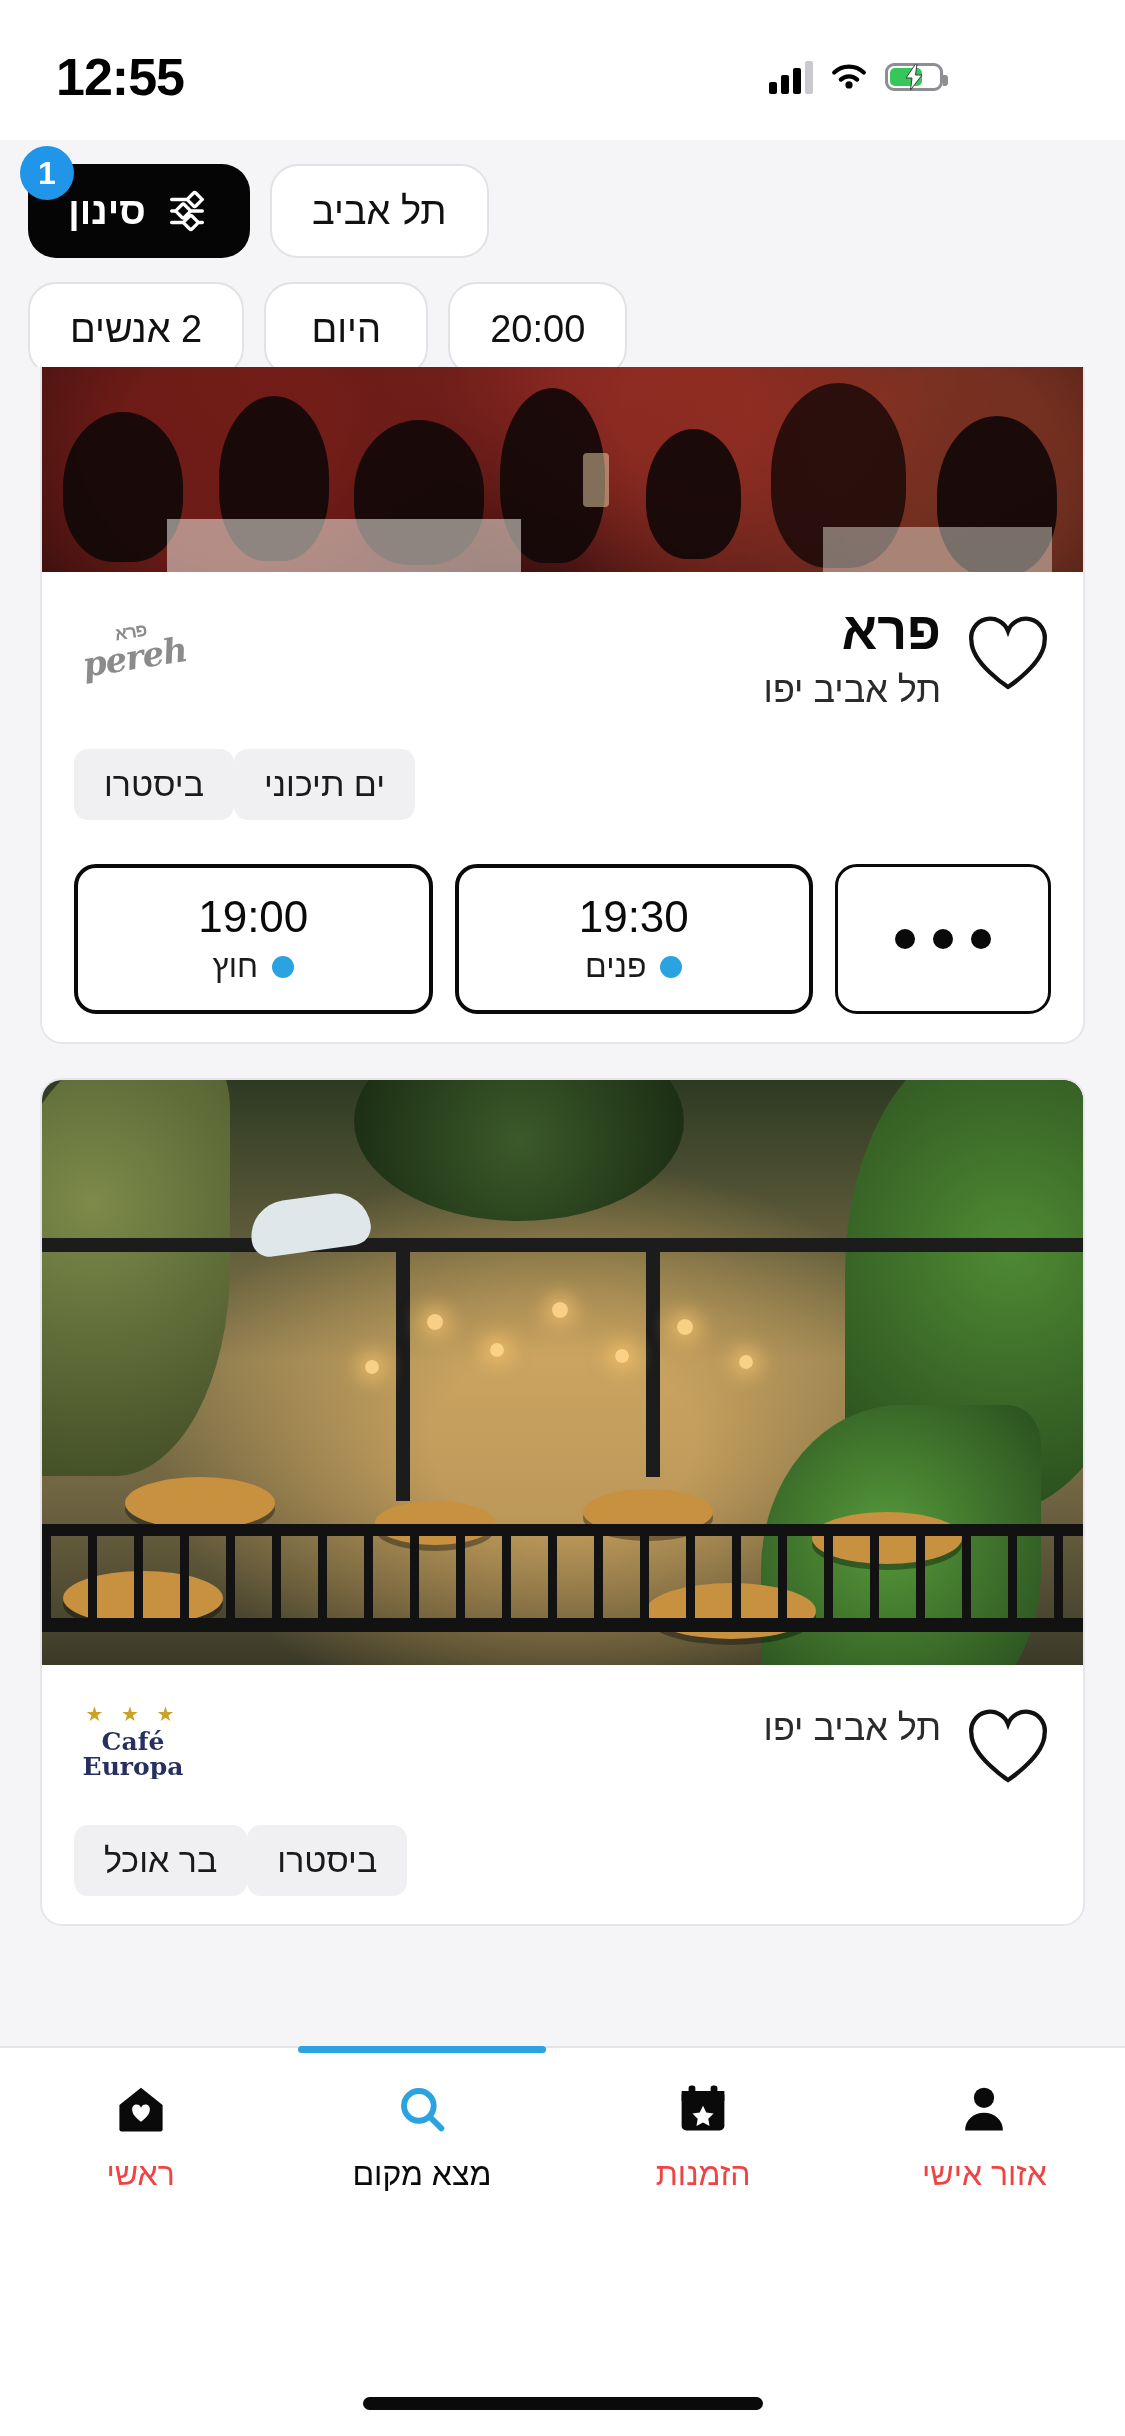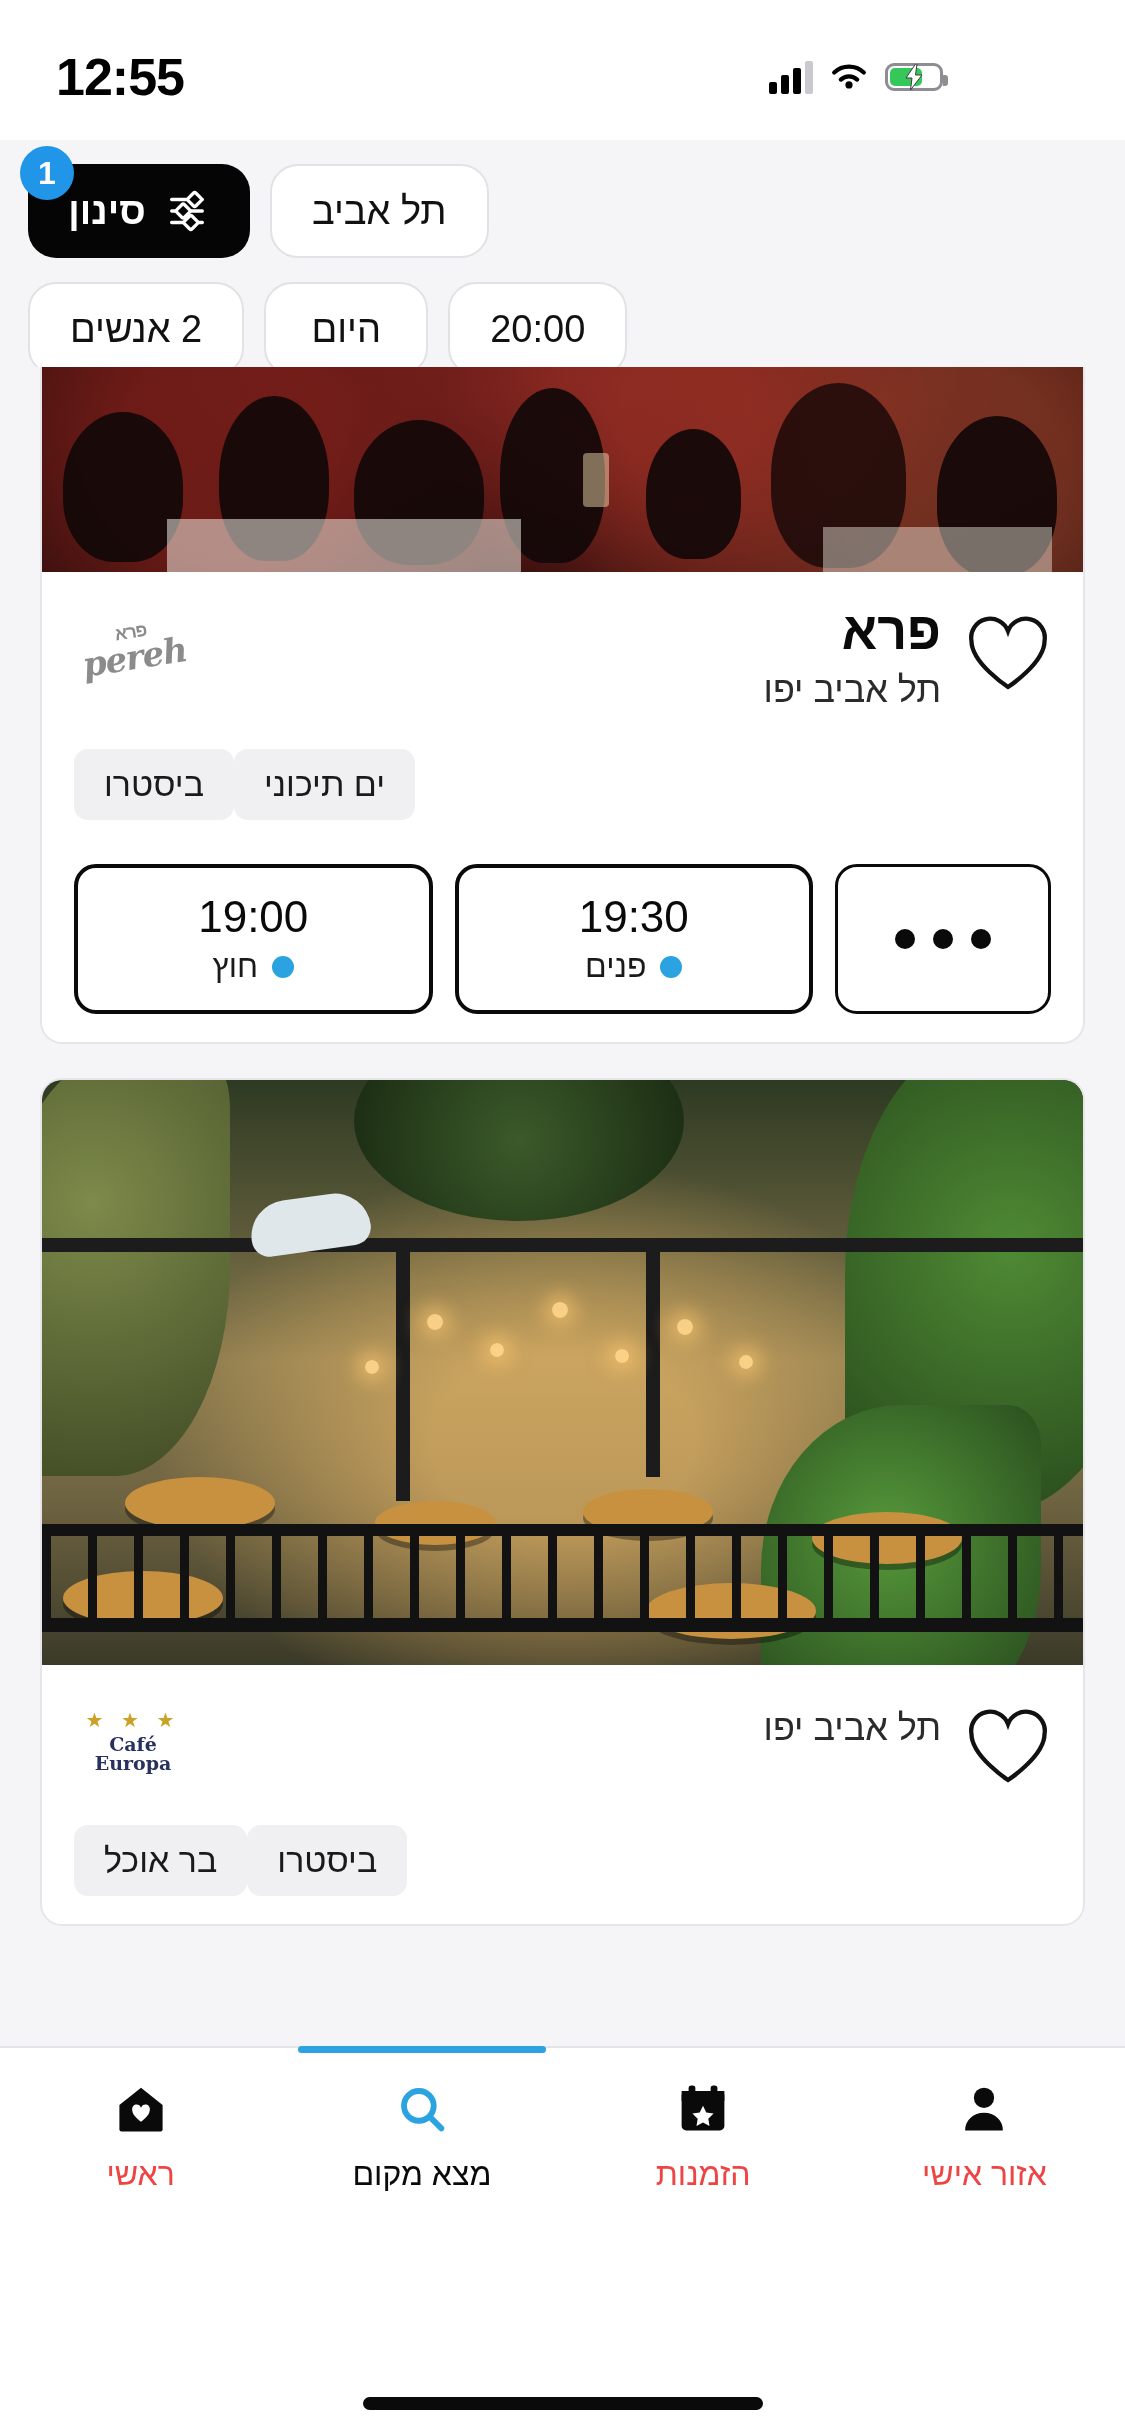--- a/index.html
+++ b/index.html
@@ -113,21 +113,21 @@
     display:flex; align-items:center; justify-content:center;
     font-size:22px; color:#777; overflow:hidden; position:relative;
   }
   .logo-pereh { font-family:"DejaVu Serif", serif; font-style:italic; font-weight:700;
                 color:#8b8b8b; font-size:34px; transform:rotate(-9deg); letter-spacing:-1px; }
   .logo-pereh .heb { font-family:"Liberation Sans",sans-serif; font-style:normal;
                      font-size:18px; display:block; text-align:center; margin-bottom:-6px; }
   .logo-europa { text-align:center; line-height:1; }
   .logo-europa .stars { color:#c9a227; font-size:20px; letter-spacing:6px; display:block; }
   .logo-europa .nm { font-family:"DejaVu Serif", serif; font-weight:700;
-                     font-size:19px; color:#27305e; display:block; margin-top:5px; }
+                     font-size:25px; color:#27305e; display:block; margin-top:5px; }
   .names { flex:1; text-align:right; }
   .rname { font-size:52px; font-weight:700; color:#0a0a0a; line-height:1.05; }
   .rloc  { font-size:36px; color:#2b2b2b; margin-top:10px; }
   .heart { margin-top:10px; flex:none; }
 
   .tags { display:flex; flex-direction:row-reverse; margin-top:38px; }
   .tag {
     background:#f0f0f3; border-radius:14px; padding:16px 30px;
     font-size:34px; color:#1a1a1a;
   }

